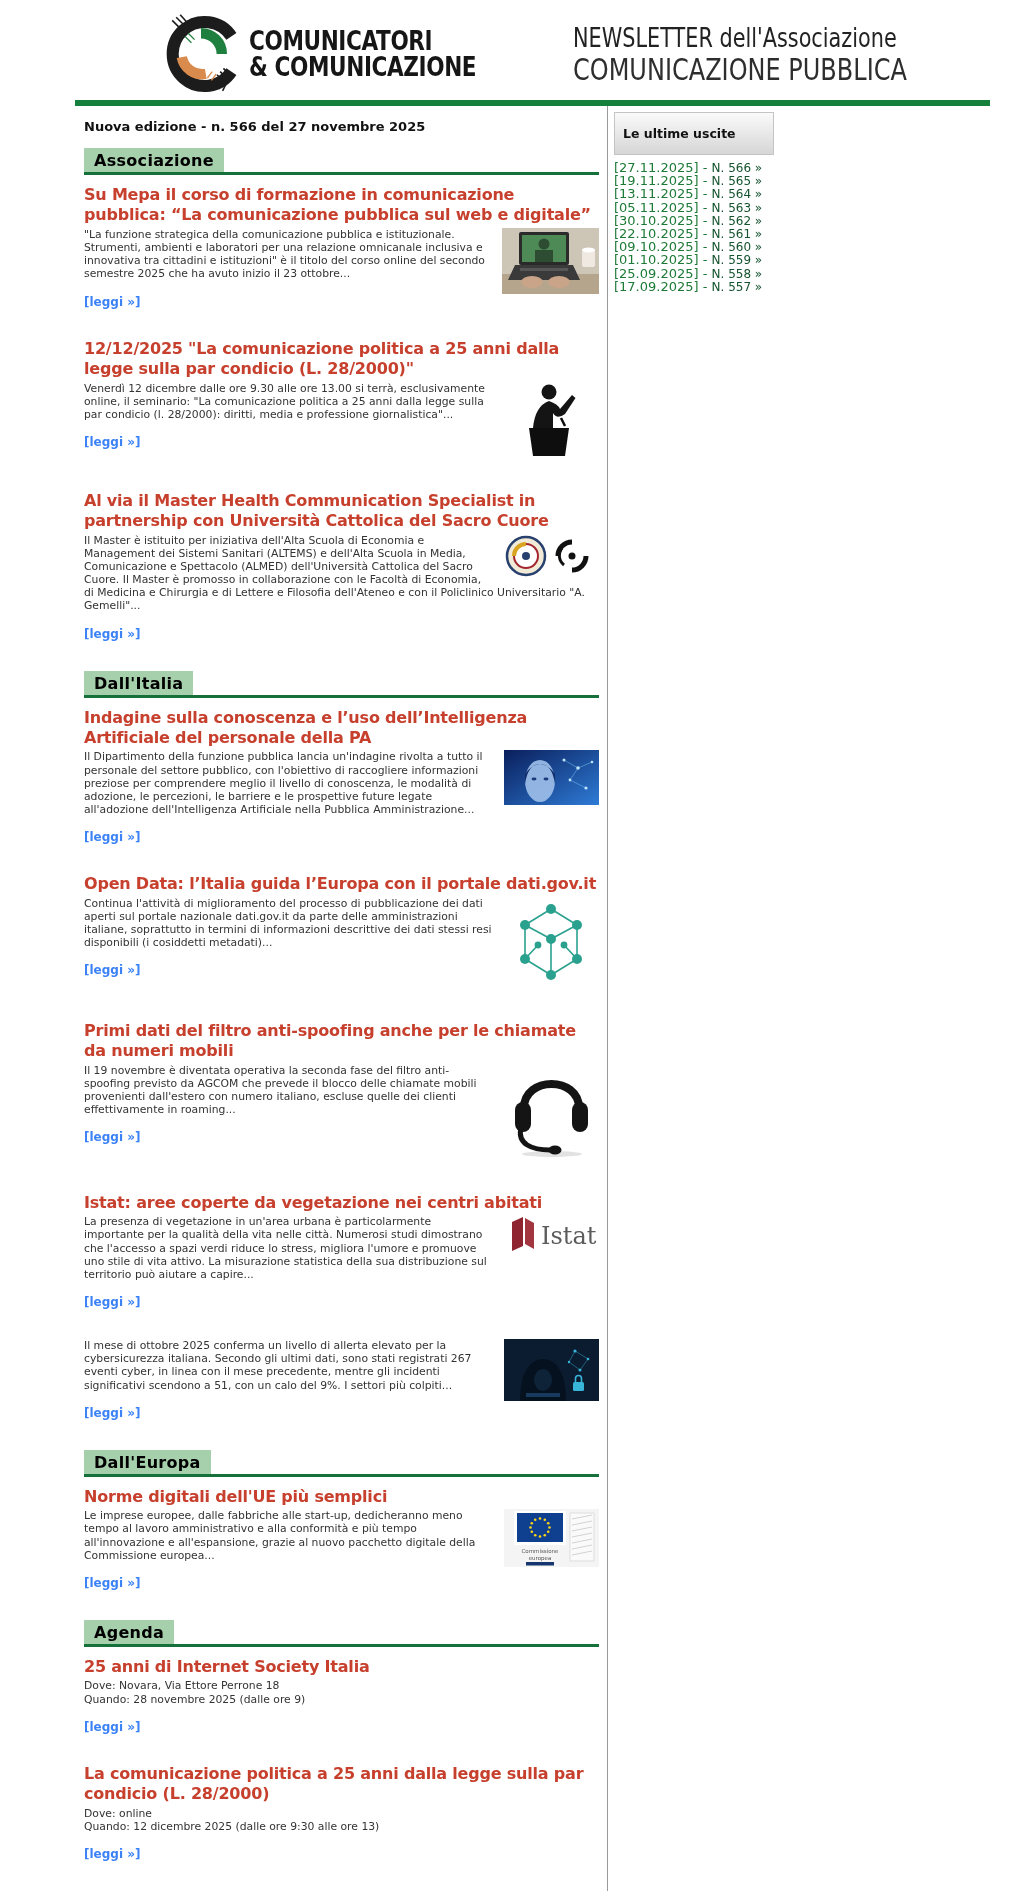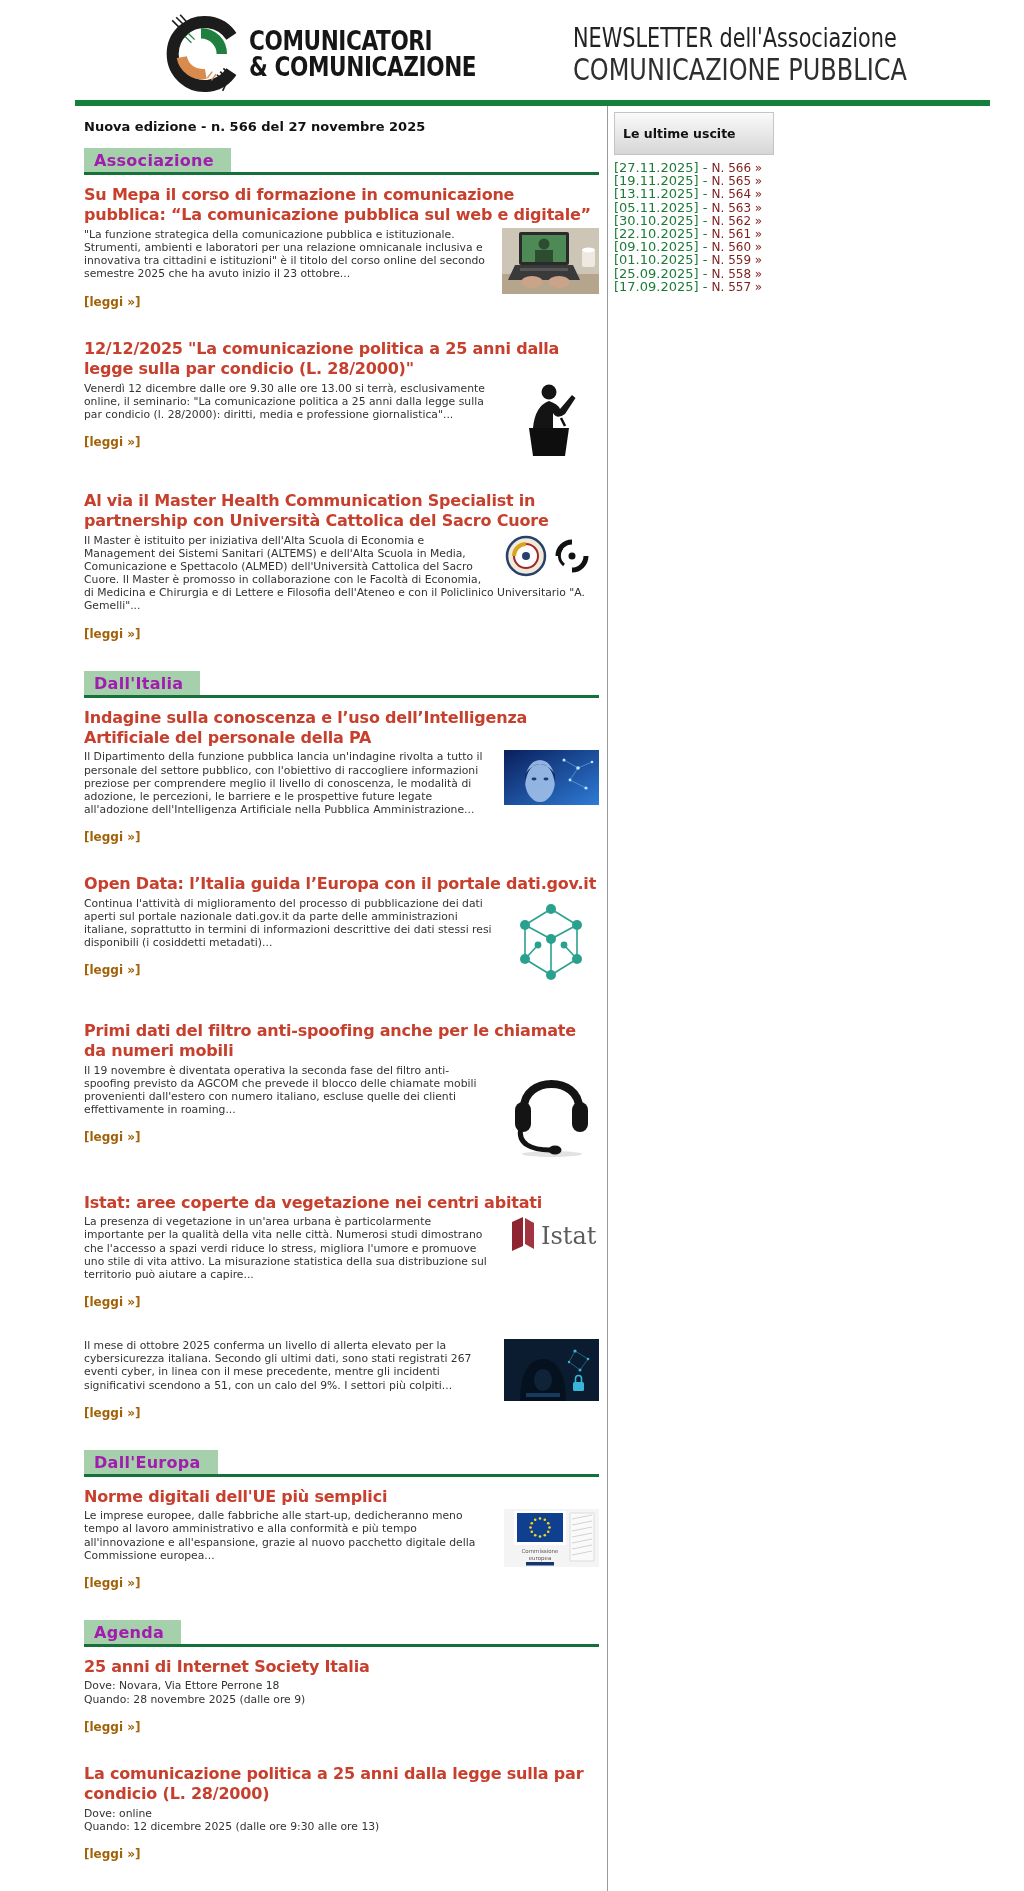--- a/index.html
+++ b/index.html
@@ -26,52 +26,52 @@
 
   
   .columns { display:flex; align-items:stretch; }
   .main-col { width:532px; padding:0 8px 0 9px; }
   .sidebar { flex:1; border-left:1px solid #9a9a9a; padding:4px 0 0 6px; min-height:1650px; }
 
   .edition-title { font-size:13px; font-weight:bold; color:#111; margin:13px 0 6px 0; }
 
   .section-header { border-bottom:3px solid #15703a; margin-top:24px; margin-bottom:10px; }
   .section-header.first { margin-top:14px; }
-  .section-label { display:inline-block; background:#a6cfab; color:#a21caf;
-                   font-weight:bold; font-size:16px; padding:3px 17px 2px 10px;
+  .section-label { display:inline-block; background:#a6cfab; color:#000000;
+                   font-weight:bold; font-size:16px; padding:3px 10px 2px 10px;
                    letter-spacing:0.3px; }
 
   .article { margin-bottom:30px; overflow:hidden; }
   .article-title { color:#c7402d; font-weight:bold; font-size:16px; line-height:1.28;
                    letter-spacing:-0.2px; margin-bottom:2px; cursor:pointer; }
   .article-image { float:right; margin-left:12px; margin-bottom:4px; }
   .article-image svg { width:100%; height:100%; display:block; }
   .article-body { font-size:10.8px; line-height:1.22; color:#333; }
-  .read-more { display:block; margin-top:14px; color:#a16207; font-weight:bold;
+  .read-more { display:block; margin-top:14px; color:#3b82f6; font-weight:bold;
                font-size:12px; text-decoration:none; cursor:pointer; }
 
   .img-laptop-videocall { width:97px; height:66px; }
   .img-speaker-silhouette { width:66px; height:75px; margin-right:18px; }
   .img-university-logos { width:95px; height:44px; }
   .img-ai-face { width:95px; height:55px; }
   .img-data-network { width:95px; height:90px; }
   .img-headset { width:95px; height:95px; }
   .img-istat-logo { width:95px; height:40px; }
   .img-cyber-hacker { width:95px; height:62px; }
   .img-eu-commission { width:95px; height:58px; }
 
   
   .sidebar-header { width:160px; background:linear-gradient(#fafafa,#d6d6d6);
                     border:1px solid #c4c4c4; font-size:12.5px; font-weight:bold;
                     color:#111; padding:13px 8px; margin-top:2px; }
   .issues-list { list-style:none; margin-top:6px; }
   .issues-list li { line-height:12.2px; white-space:nowrap; }
   .issue-link { text-decoration:none; cursor:pointer; }
   .issue-date { color:#1c7a36; font-size:13px; }
-  .issue-num { color:#7f1d1d; font-size:12px; }
+  .issue-num { color:#14532d; font-size:12px; }
 
   .footer-spacer { height:300px; }
 </style>
 </head>
 <body>
 
 <div class="page">
 
   <div class="header">
     <div class="logo-wrap">

